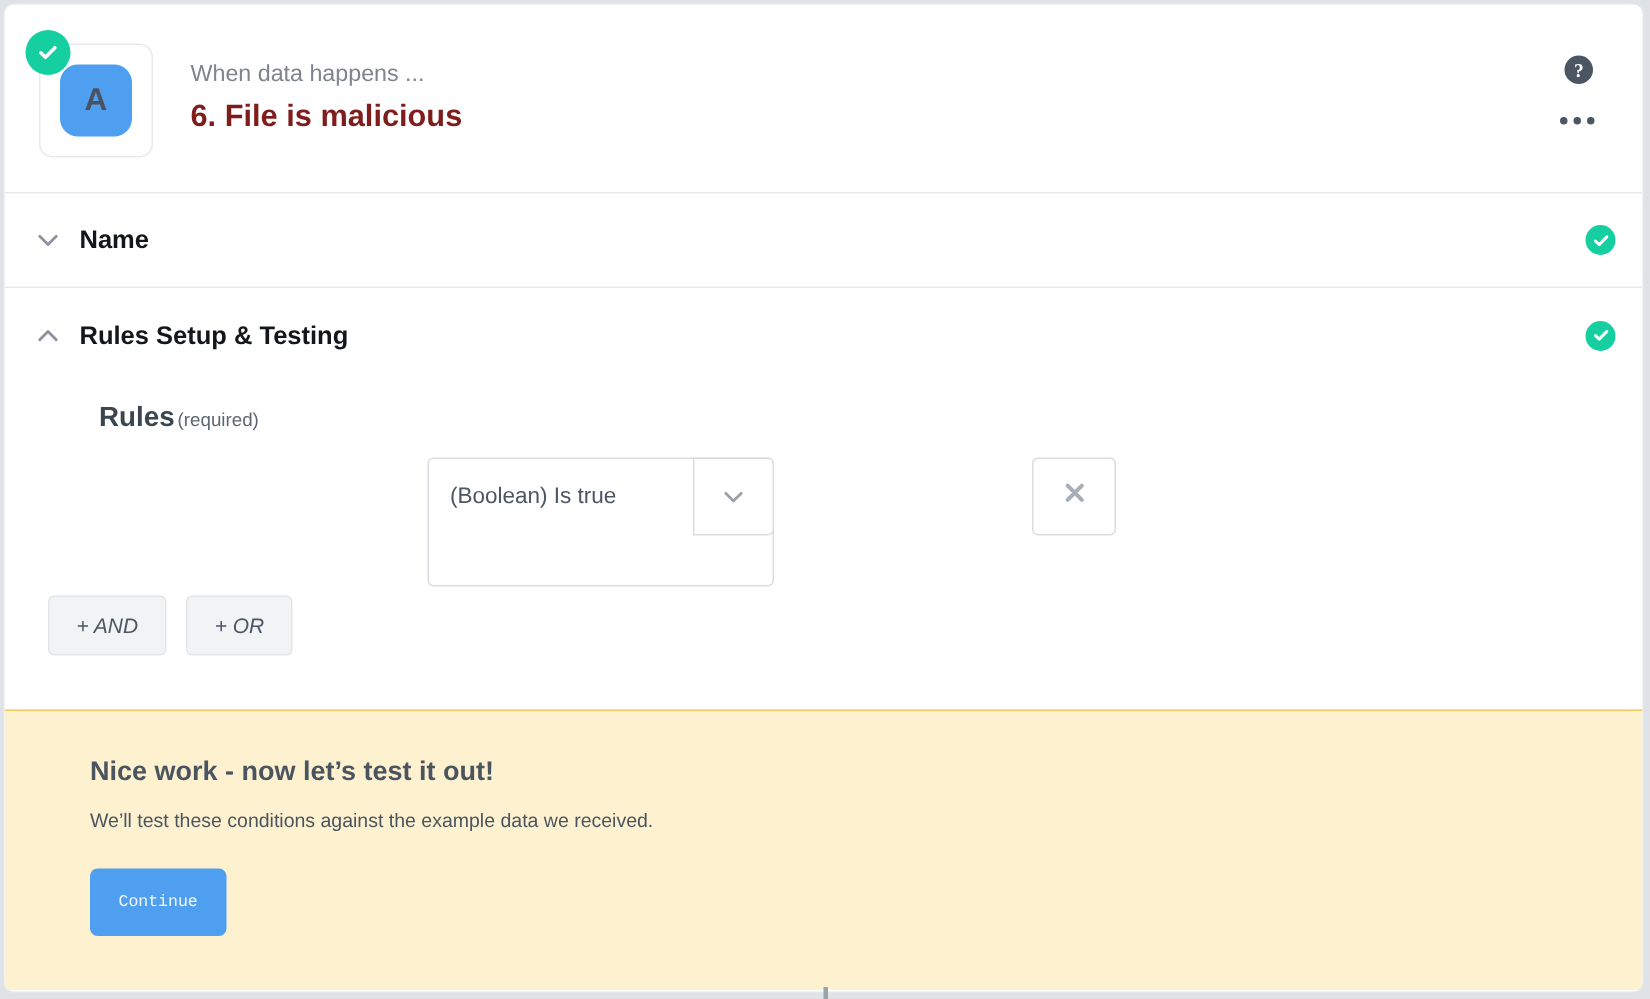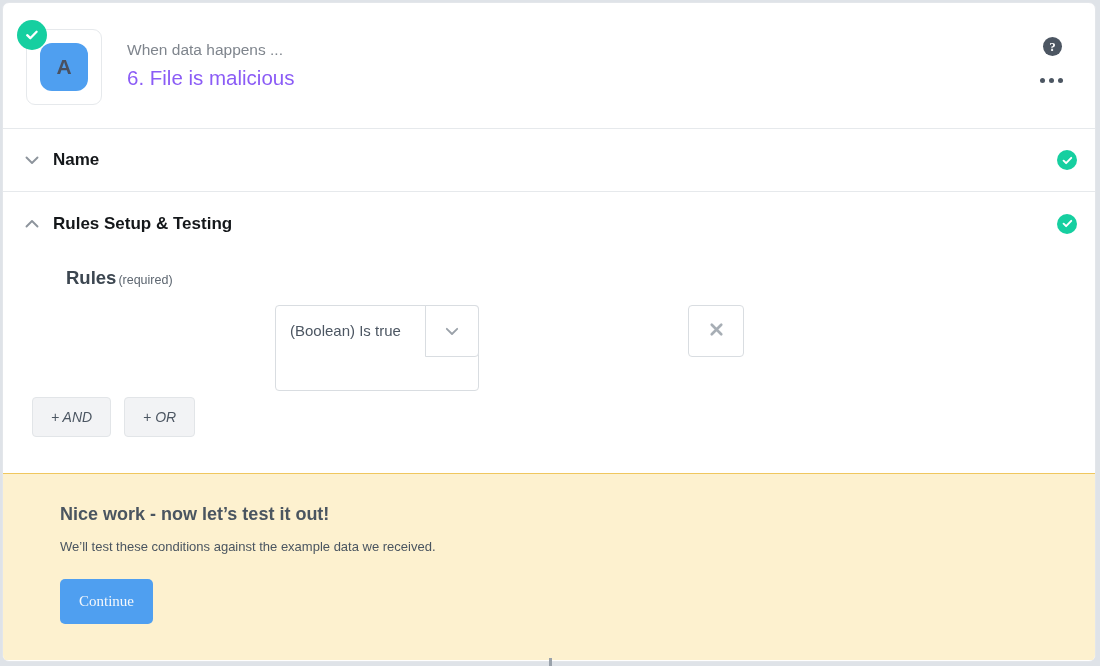--- a/index.html
+++ b/index.html
@@ -97,22 +97,22 @@
     top: 36px;
   }
   .header-eyebrow {
     font-size: 15.5px;
     color: #7f858d;
     line-height: 22px;
     margin-bottom: 4px;
   }
   .header-title {
     font-size: 20.5px;
-    font-weight: 400;
-    color: #8b5cf6;
+    font-weight: 700;
+    color: #7f1d1d;
     line-height: 26px;
   }
 
   .help-icon {
     position: absolute;
     right: 33px;
     top: 34px;
     width: 19px;
     height: 19px;
     border-radius: 50%;
@@ -244,22 +244,22 @@
   }
 
   #select-field {
     left: 0;
     width: 197px;
     height: 52px;
   }
   #select-field .select-text { width: 143px; }
 
   #select-op {
-    left: 209px;
-    width: 204px;
+    left: 219px;
+    width: 231px;
     height: 86px;
   }
   #select-op .select-text {
     width: 145px;
     padding-top: 12px;
   }
 
   .remove-btn {
     position: absolute;
     left: 622px;
@@ -314,28 +314,28 @@
   .notice-sub {
     font-size: 13px;
     color: #4a5560;
     margin-bottom: 25px;
   }
   .continue-btn {
     background: #4f9ff0;
     border: none;
     border-radius: 5px;
     color: #f3f7fb;
-    font-size: 15px;
+    font-size: 11px;
     padding: 0 19px;
     height: 45px;
     display: inline-flex;
     align-items: center;
     justify-content: center;
     cursor: pointer;
-    font-family: Liberation Serif, serif;
+    font-family: Liberation Mono, monospace;
   }
 
   
   .connector {
     position: absolute;
     left: 549px;
     top: 658px;
     width: 3px;
     height: 8px;
     background: #9aa2ab;

